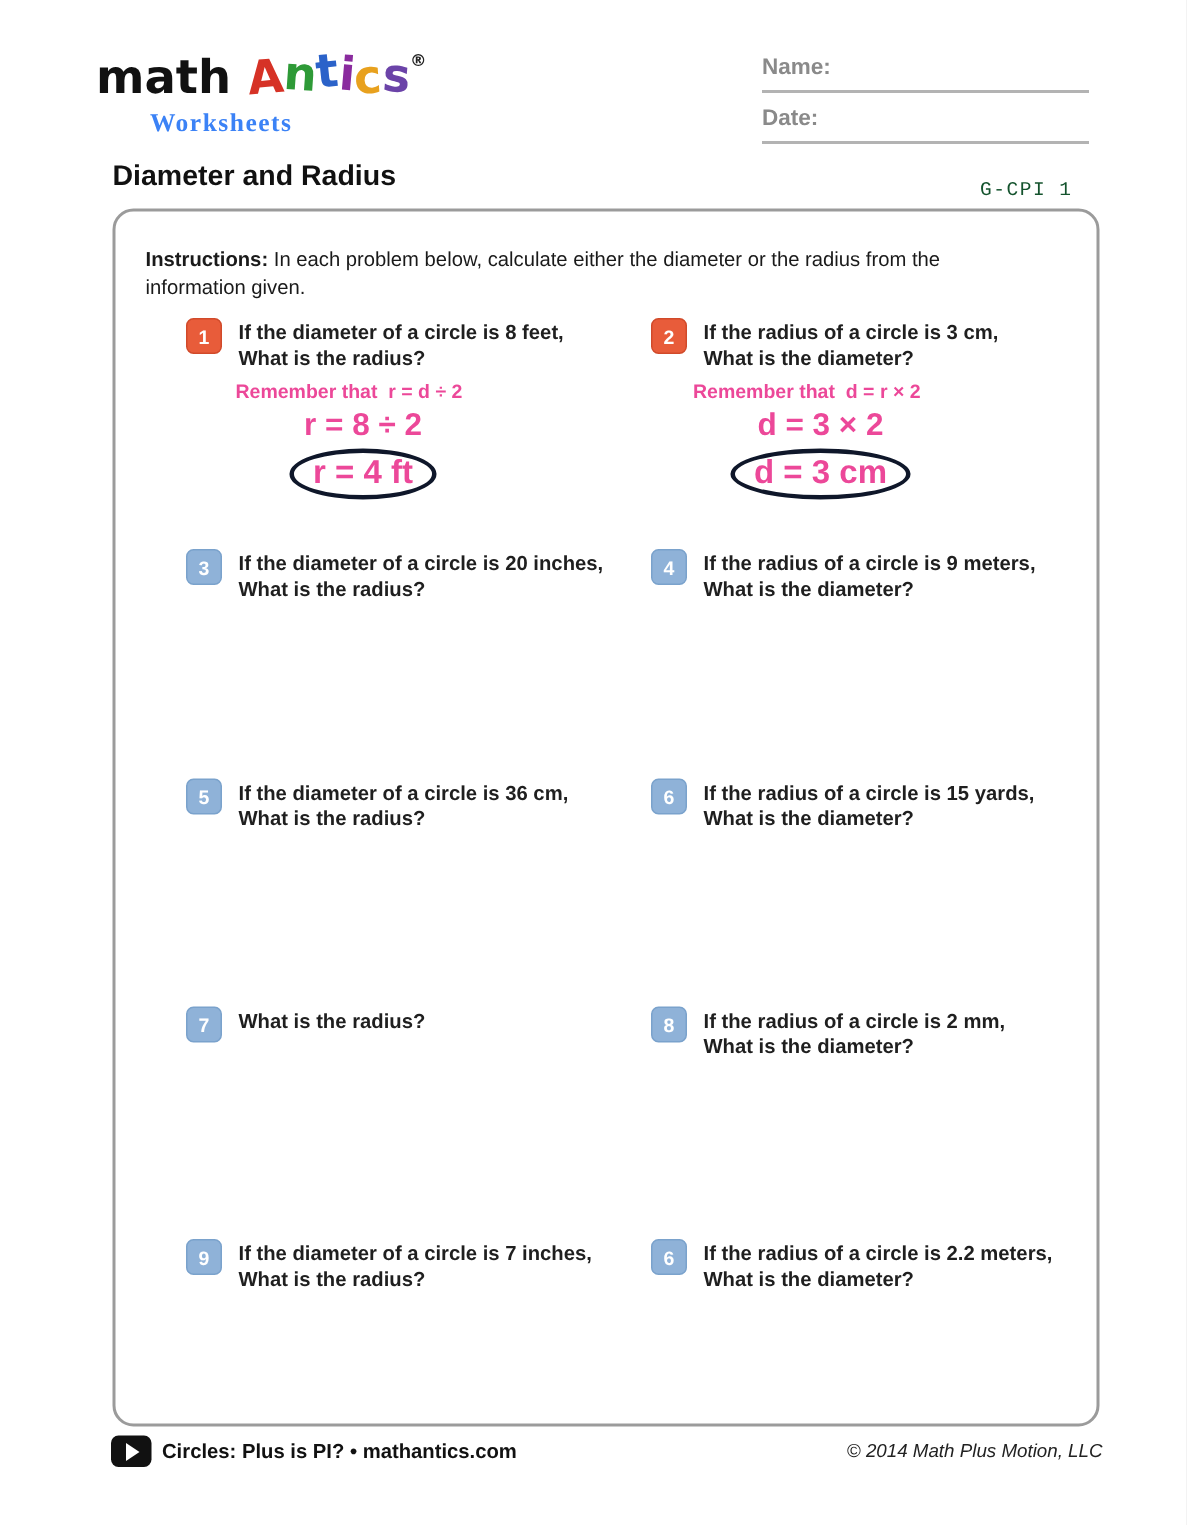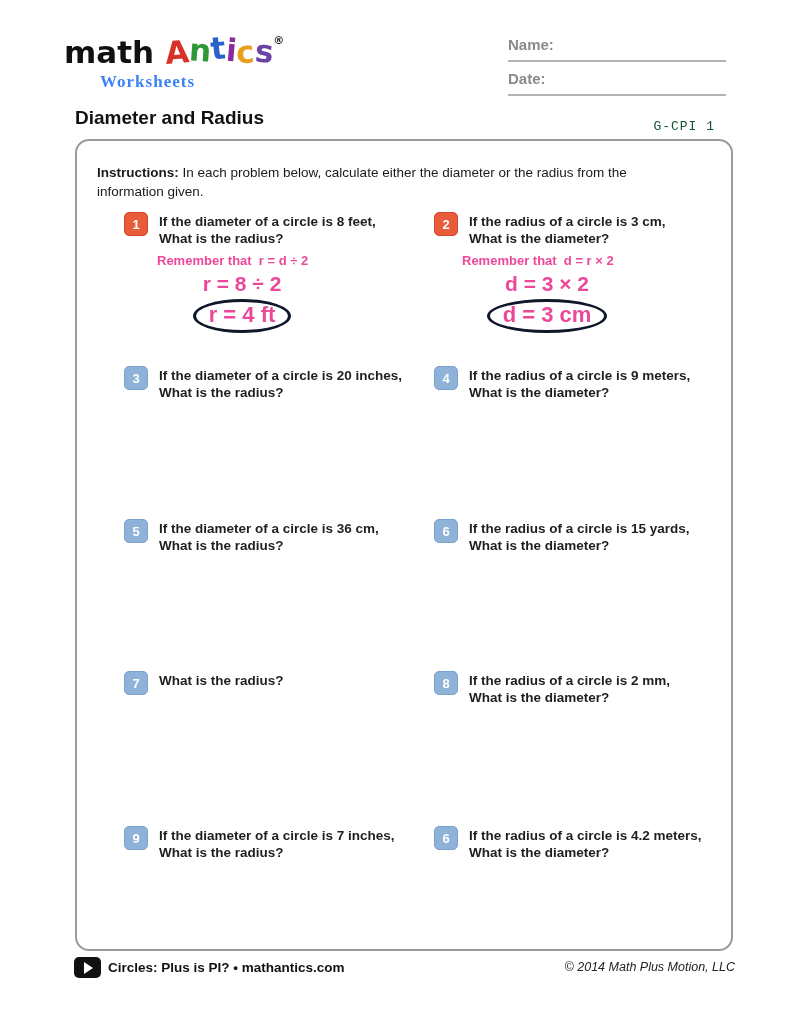--- a/index.html
+++ b/index.html
@@ -165,21 +165,21 @@
       <span class="badge blue">9</span>
       <div class="qtext">
         <div>If the diameter of a circle is 7 inches,</div>
         <div>What is the radius?</div>
       </div>
     </div>
 
     <div class="cell c1 r4">
       <span class="badge blue">6</span>
       <div class="qtext">
-        <div>If the radius of a circle is 4.2 meters,</div>
+        <div>If the radius of a circle is 2.2 meters,</div>
         <div>What is the diameter?</div>
       </div>
     </div>
 
   </div>
 
   <span class="play-btn">
       <span class="play-tri"></span>
     </span>
   <span class="foot-title">Circles: Plus is PI? • mathantics.com</span>

